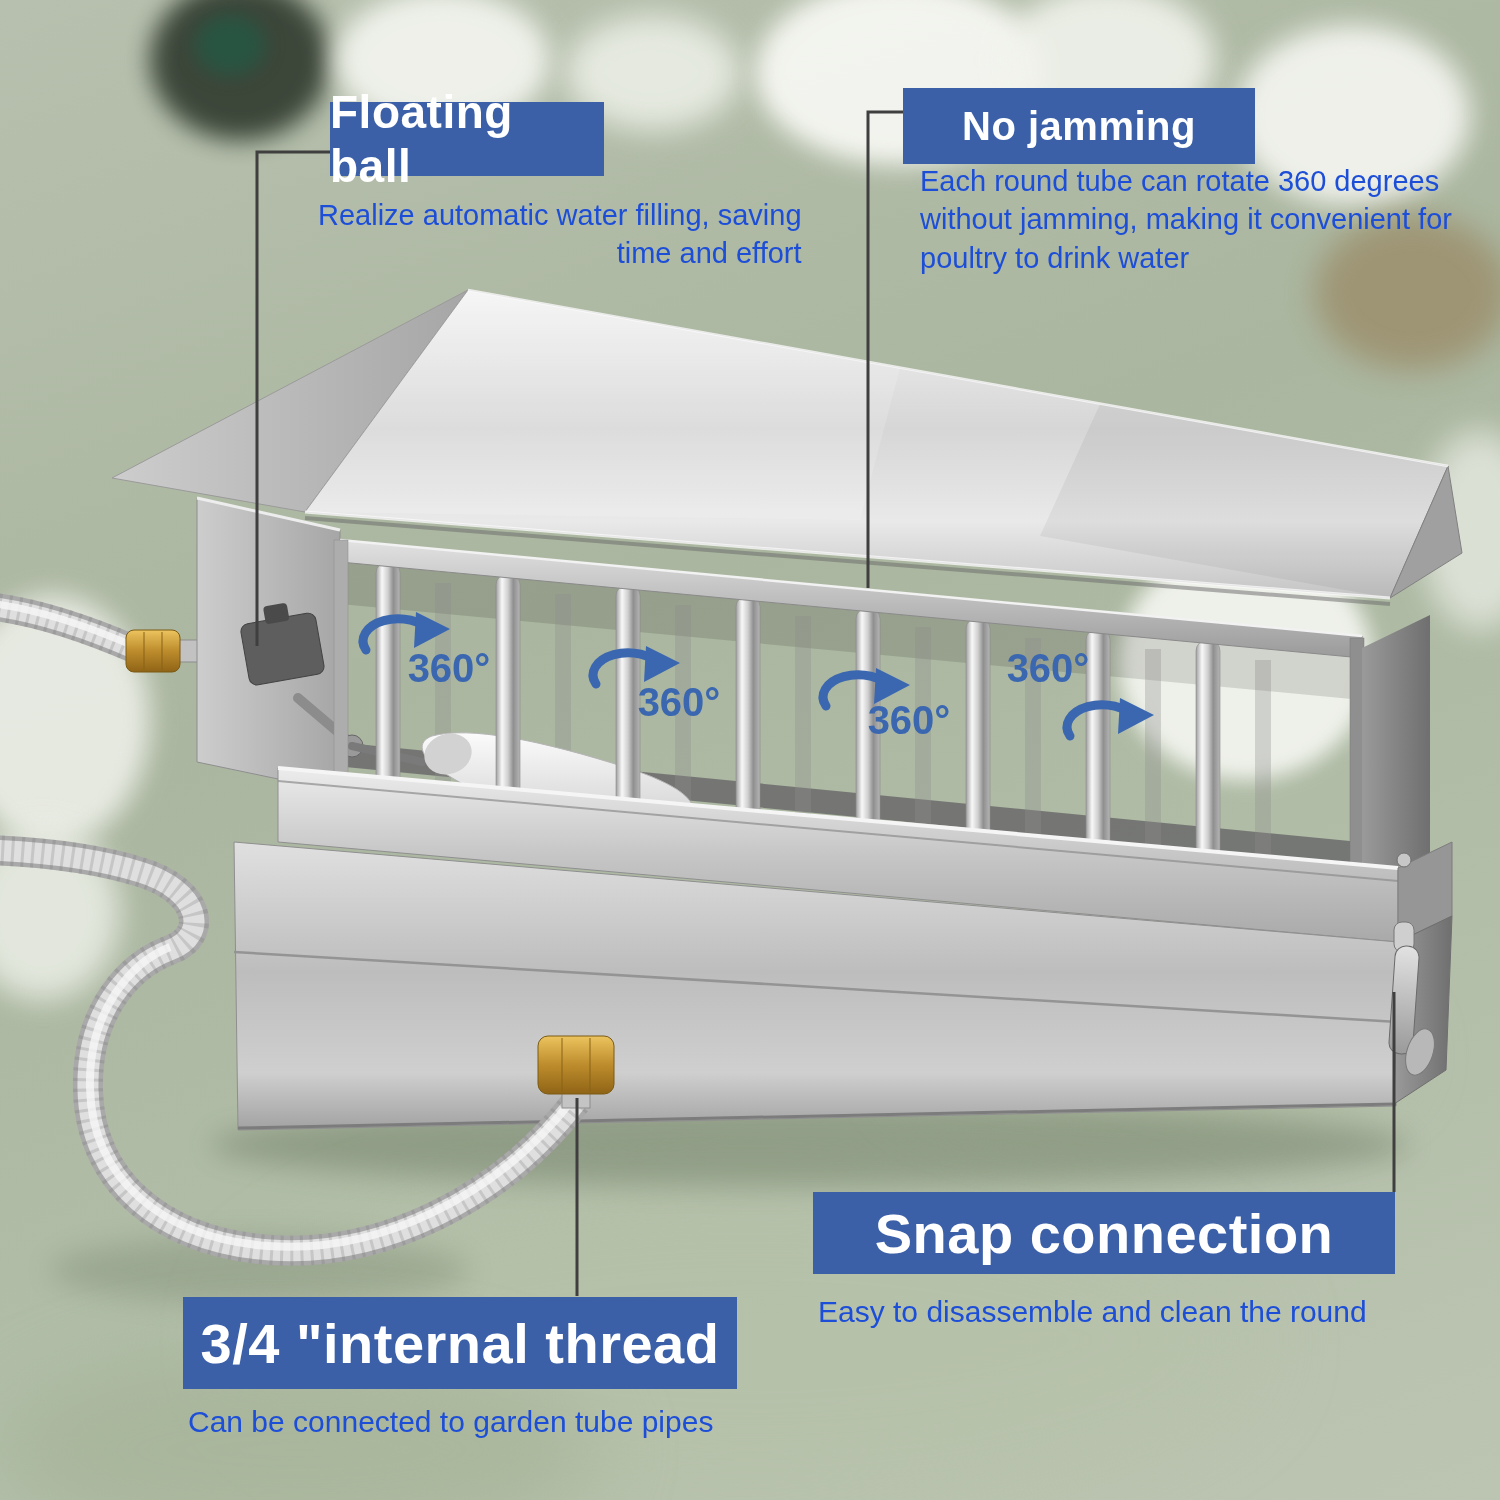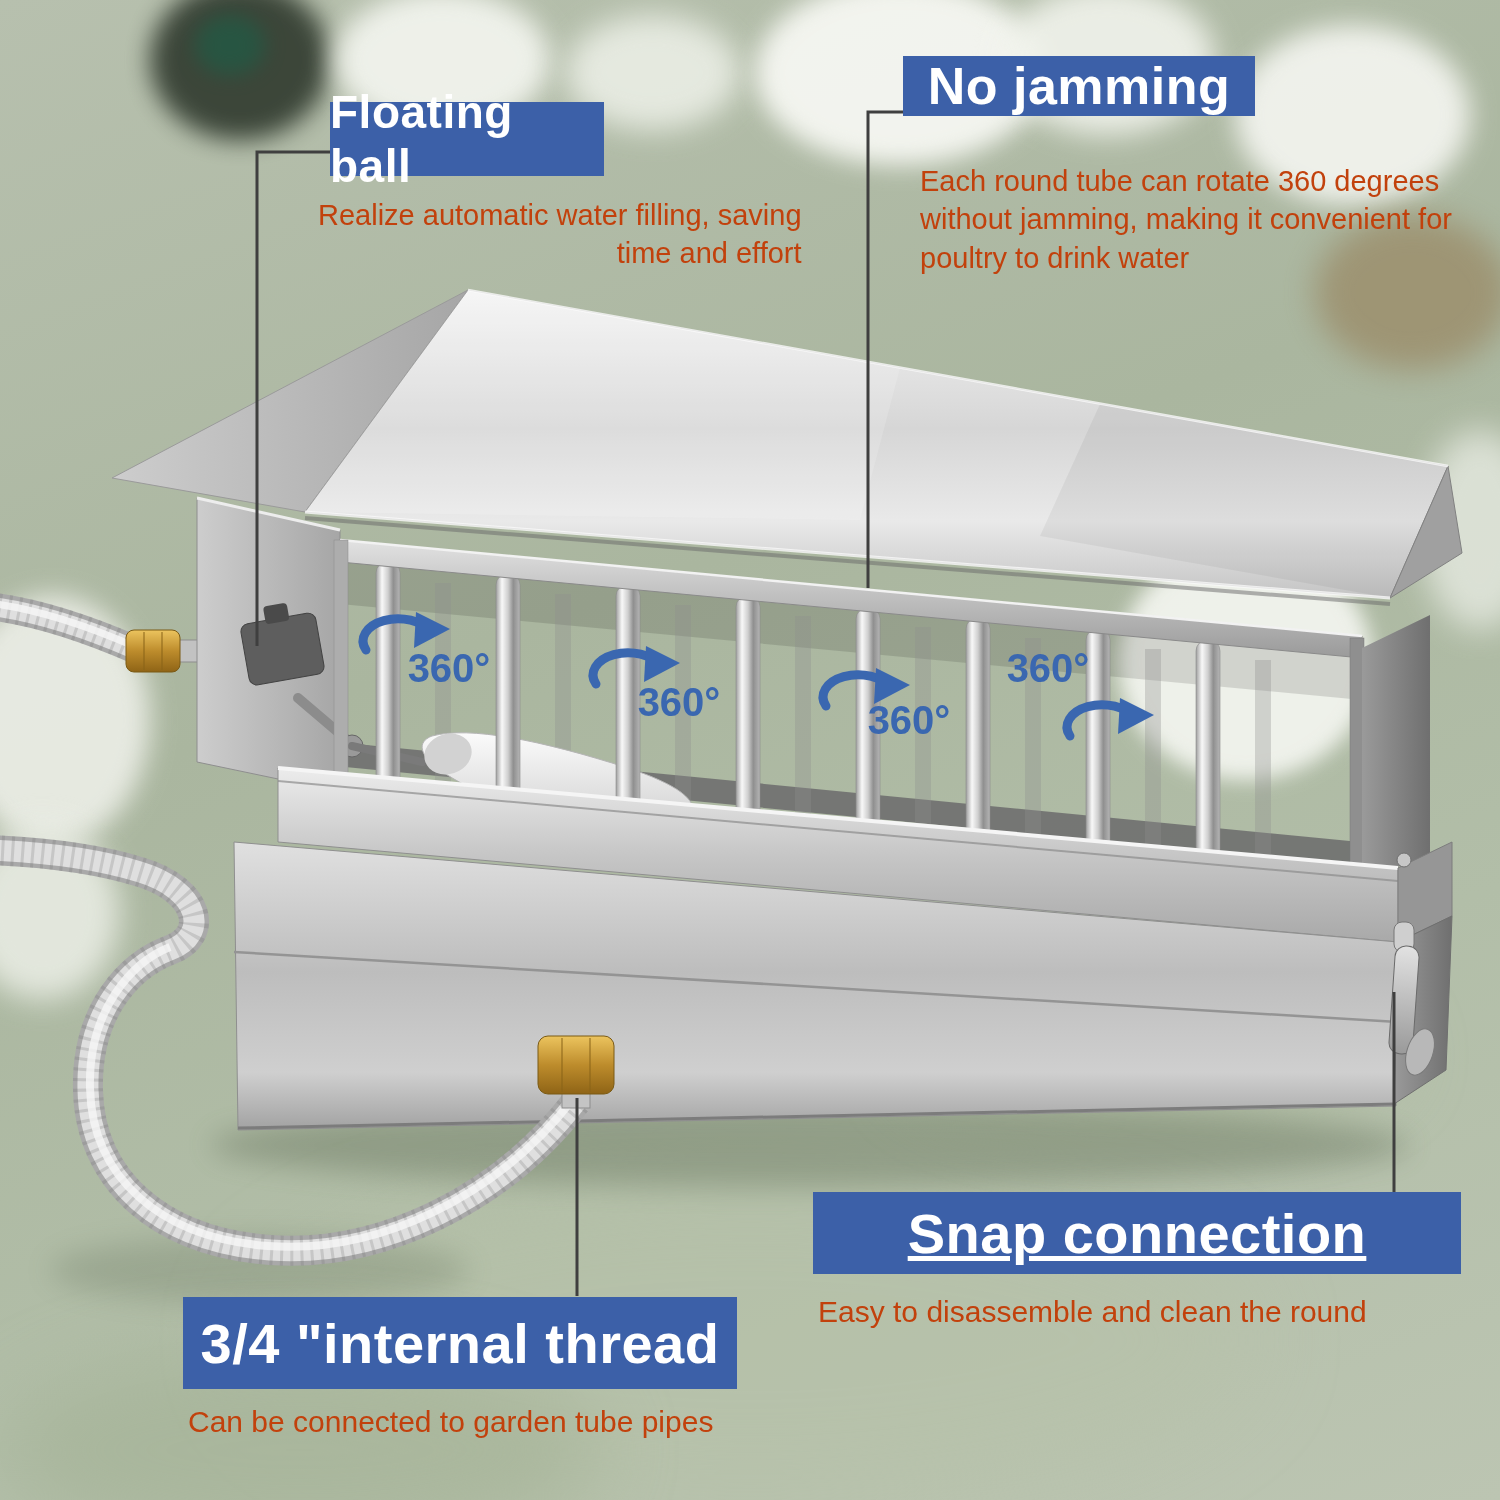--- a/index.html
+++ b/index.html
@@ -4,21 +4,21 @@
 <style>
   html,body{margin:0;padding:0;}
   body{width:1500px;height:1500px;position:relative;overflow:hidden;
        background:linear-gradient(160deg,#b7c0ae 0%,#aab69f 40%,#b2bea8 70%,#bcc5b2 100%);
        font-family:"Liberation Sans",sans-serif;}
   .blob{position:absolute;border-radius:50%;}
   .stage{position:absolute;inset:0;}
   .badge{position:absolute;background:#3c60a8;color:#ffffff;font-weight:700;
          display:flex;align-items:center;justify-content:center;letter-spacing:.5px;
          font-family:"Liberation Sans",sans-serif;}
-  .desc{position:absolute;color:#c2410c;font-size:29px;line-height:1.32;
+  .desc{position:absolute;color:#1d4ed8;font-size:29px;line-height:1.32;
         white-space:pre-line;font-family:"Liberation Sans",sans-serif;}
   text.rot-label{font-family:"Liberation Sans",sans-serif;font-weight:700;font-size:40px;
         fill:#3a67b0;text-anchor:middle;}
 </style>
 </head>
 <body>
 
 <div class="stage">
   <div class="blob" style="left:150px;top:-20px;width:180px;height:160px;background:#323c30;filter:blur(12px);opacity:.92;"></div>
   <div class="blob" style="left:195px;top:15px;width:70px;height:60px;background:#1f5c46;filter:blur(10px);opacity:.7;"></div>
@@ -228,22 +228,22 @@
     <polyline points="903,112 868,112 868,588"></polyline>
     <line x1="1394" y1="992" x2="1394" y2="1192"></line>
     <line x1="577" y1="1098" x2="577" y2="1296"></line>
   </g>
 </svg>
 
 <div class="badge" style="left:330px;top:102px;width:274px;height:74px;font-size:46px;">Floating ball</div>
 <div class="desc" style="left:318px;top:196px;text-align:right;">Realize automatic water filling, saving
 time and effort</div>
 
-<div class="badge" style="left:903px;top:56px;width:352px;height:60px;font-size:52px;">No jamming</div>
+<div class="badge" style="left:903px;top:88px;width:352px;height:76px;font-size:40px;">No jamming</div>
 <div class="desc" style="left:920px;top:162px;">Each round tube can rotate 360 degrees
 without jamming, making it convenient for
 poultry to drink water</div>
 
-<div class="badge" style="left:813px;top:1192px;width:648px;height:82px;font-size:56px;text-decoration:underline;">Snap connection</div>
+<div class="badge" style="left:813px;top:1192px;width:582px;height:82px;font-size:56px;">Snap connection</div>
 <div class="desc" style="left:818px;top:1292px;font-size:30px;">Easy to disassemble and clean the round</div>
 
 <div class="badge" style="left:183px;top:1297px;width:554px;height:92px;font-size:56px;">3/4 "internal thread</div>
 <div class="desc" style="left:188px;top:1402px;font-size:30px;">Can be connected to garden tube pipes</div>
 
 </body></html>

